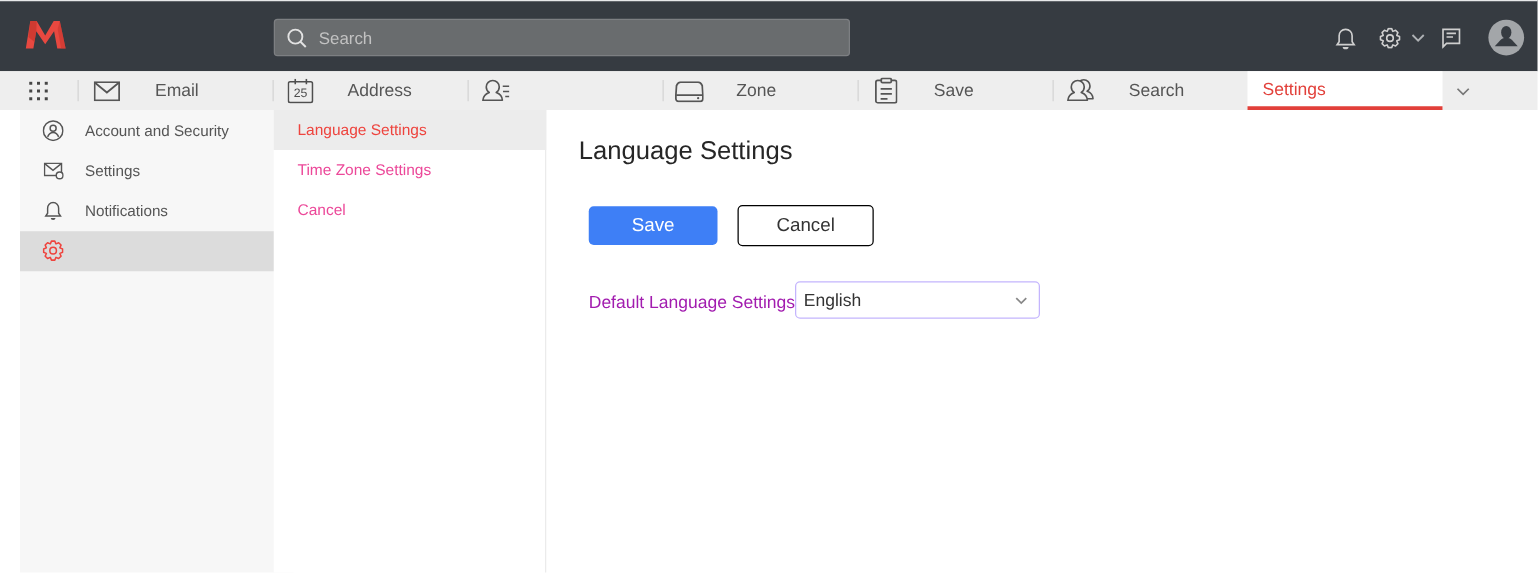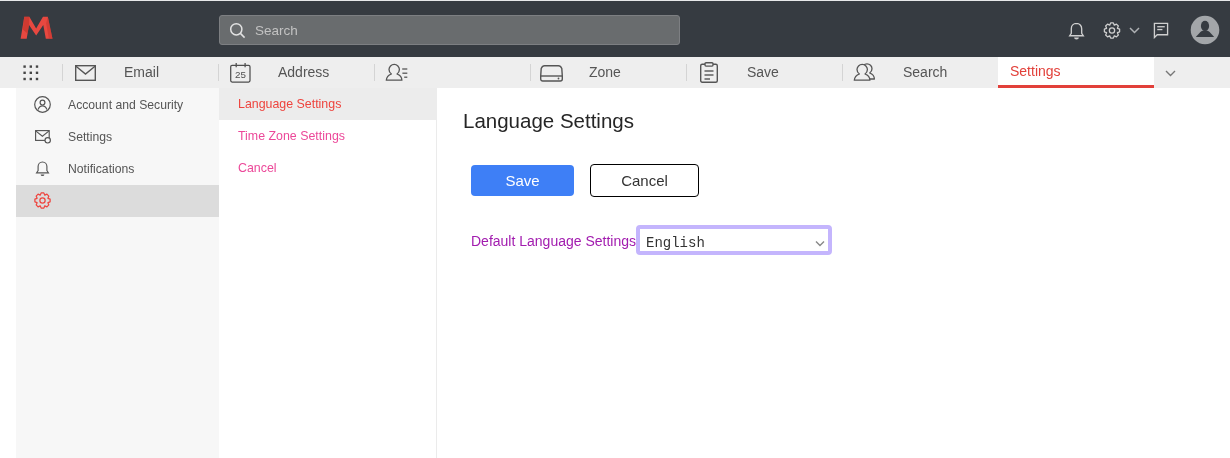--- a/index.html
+++ b/index.html
@@ -27,21 +27,21 @@
 .submenu { position:absolute; left:219px; top:88px; width:218px; height:370px; background:#fff; border-right:1px solid #ebebeb; }
 .mrow { position:absolute; left:0; width:218px; height:32px; }
 .mrow .txt { position:absolute; left:19px; line-height:32px; font-size:12.4px; color:#ec4899; }
 .mrow.active { background:#ececec; }
 .mrow.active .txt { color:#ee443e; }
 
 .h1 { position:absolute; left:463px; top:109px; font-size:20.5px; color:#262626; }
 .btn-save { position:absolute; left:471px; top:165px; width:103px; height:31px; background:#3e7ff6; border-radius:4px; color:#fff; font-size:15px; text-align:center; line-height:31px; }
 .btn-cancel { position:absolute; left:590px; top:164px; width:109px; height:33px; background:#fff; border:1px solid #000000; border-radius:4px; color:#333; font-size:15px; text-align:center; line-height:31px; }
 .lbl { position:absolute; left:451px; top:233px; font-size:14px; color:#a21caf;margin-left:20px; }
-.select { position:absolute; left:636px; top:225px; width:196px; height:30px; background:#fff; border:4px solid #c4b5fd; border-radius:4px;font-family:Liberation Mono, monospace; }
+.select { position:absolute; left:636px; top:225px; width:196px; height:30px; background:#fff; border:1px solid #c4b5fd; border-radius:4px; }
 .select .val { position:absolute; left:6px; top:0; line-height:28px; font-size:14px; color:#333; }
 </style>
 </head>
 <body>
 <div class="topbar">
 
   <svg class="abs" style="left:20px; top:15px;" width="34" height="24" viewBox="0 0 32 24" preserveAspectRatio="none">
     <path d="M0.6,22.8 L4.0,0.7 L8.8,0.7 L15.2,12.4 L21.6,0.7 L26.2,0.7 L30.6,22.8 L24.3,22.8 L21.9,9.0 L15.2,19.4 L8.5,9.0 L6.3,22.8 Z" fill="#e74840"></path>
     <path d="M4.0,0.7 L8.8,0.7 L8.5,9.0 L7.1,17.5 L2.6,13.5 Z" fill="#c23229" opacity="0.65"></path>
     <path d="M26.2,0.7 L30.6,22.8 L27.2,22.8 L24.6,7.2 Z" fill="#c23229" opacity="0.5"></path>

